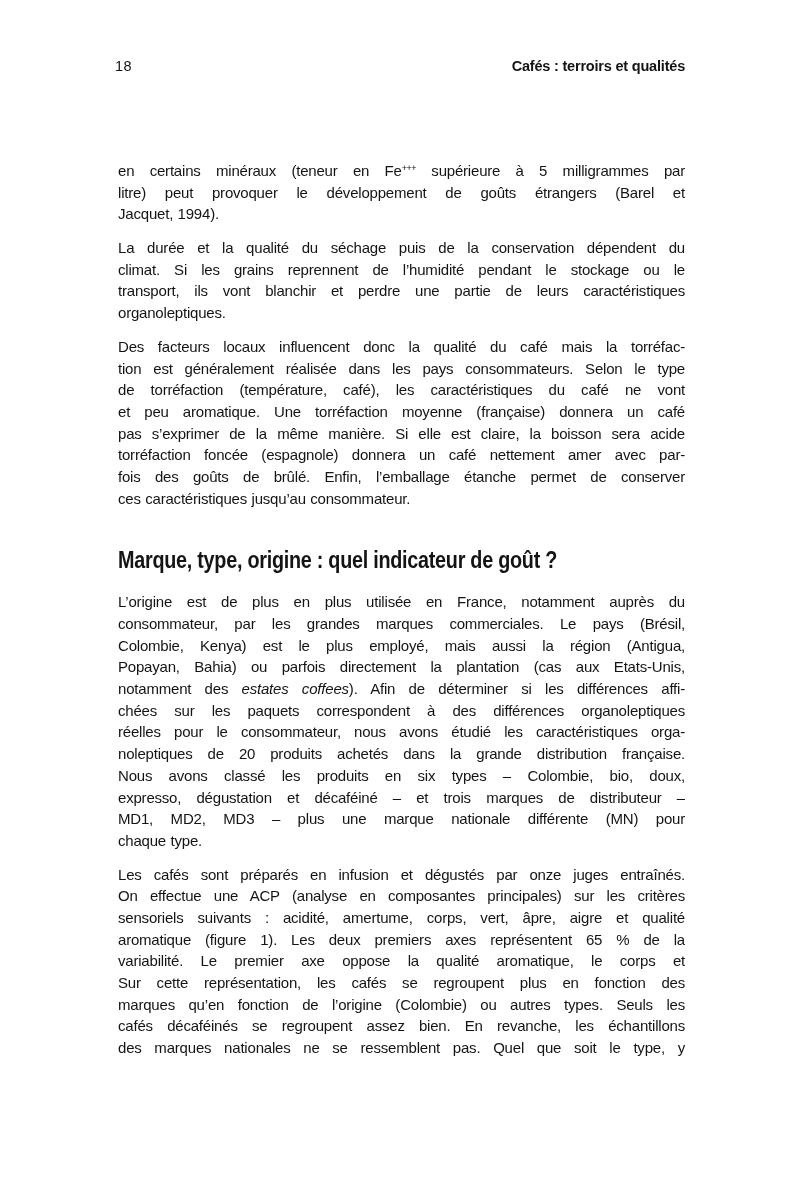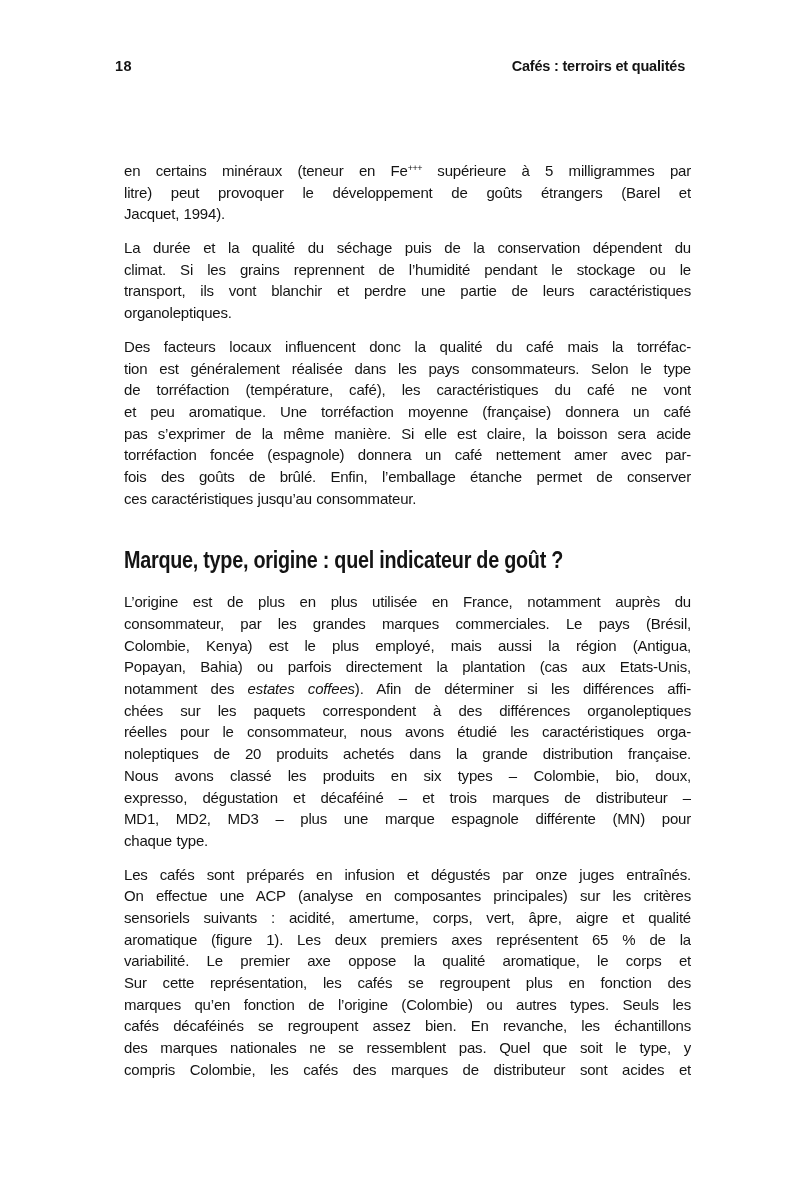--- a/index.html
+++ b/index.html
@@ -21,31 +21,31 @@
     top: 57px;
     left: 115px;
     width: 570px;
     display: flex;
     justify-content: space-between;
     align-items: baseline;
     font-size: 14.5px;
     line-height: 18px;
   }
   .page-num {
-    font-weight: bold;
+    font-weight: normal;
     letter-spacing: 0.5px;
   }
   .run-title {
     font-weight: bold;
     letter-spacing: -0.2px;
   }
   .content {
     position: absolute;
     top: 160px;
-    left: 124px;
+    left: 118px;
     width: 567px;
   }
   .paragraph {
     margin: 0 0 12px 0;
   }
   .line {
     font-size: 15px;
     letter-spacing: -0.2px;
     line-height: 21.7px;
     height: 21.7px;
@@ -111,29 +111,28 @@
         <div class="line">L’origine est de plus en plus utilisée en France, notamment auprès du</div>
         <div class="line">consommateur, par les grandes marques commerciales. Le pays (Brésil,</div>
         <div class="line">Colombie, Kenya) est le plus employé, mais aussi la région (Antigua,</div>
         <div class="line">Popayan, Bahia) ou parfois directement la plantation (cas aux Etats-Unis,</div>
         <div class="line">notamment des <em>estates coffees</em>). Afin de déterminer si les différences affi-</div>
         <div class="line">chées sur les paquets correspondent à des différences organoleptiques</div>
         <div class="line">réelles pour le consommateur, nous avons étudié les caractéristiques orga-</div>
         <div class="line">noleptiques de 20 produits achetés dans la grande distribution française.</div>
         <div class="line">Nous avons classé les produits en six types – Colombie, bio, doux,</div>
         <div class="line">expresso, dégustation et décaféiné – et trois marques de distributeur –</div>
-        <div class="line">MD1, MD2, MD3 – plus une marque espagnole différente (MN) pour</div>
+        <div class="line">MD1, MD2, MD3 – plus une marque nationale différente (MN) pour</div>
         <div class="line last">chaque type.</div>
       </div>
       <div class="paragraph">
         <div class="line">Les cafés sont préparés en infusion et dégustés par onze juges entraînés.</div>
         <div class="line">On effectue une ACP (analyse en composantes principales) sur les critères</div>
         <div class="line">sensoriels suivants : acidité, amertume, corps, vert, âpre, aigre et qualité</div>
         <div class="line">aromatique (figure 1). Les deux premiers axes représentent 65 % de la</div>
         <div class="line">variabilité. Le premier axe oppose la qualité aromatique, le corps et</div>
         <div class="line">Sur cette représentation, les cafés se regroupent plus en fonction des</div>
         <div class="line">marques qu’en fonction de l’origine (Colombie) ou autres types. Seuls les</div>
         <div class="line">cafés décaféinés se regroupent assez bien. En revanche, les échantillons</div>
         <div class="line">des marques nationales ne se ressemblent pas. Quel que soit le type, y</div>
-        <div class="line">compris Colombie, les cafés des marques de distributeur sont acides et</div>
       </div>
     </main>
 </div>
 
 </body></html>

